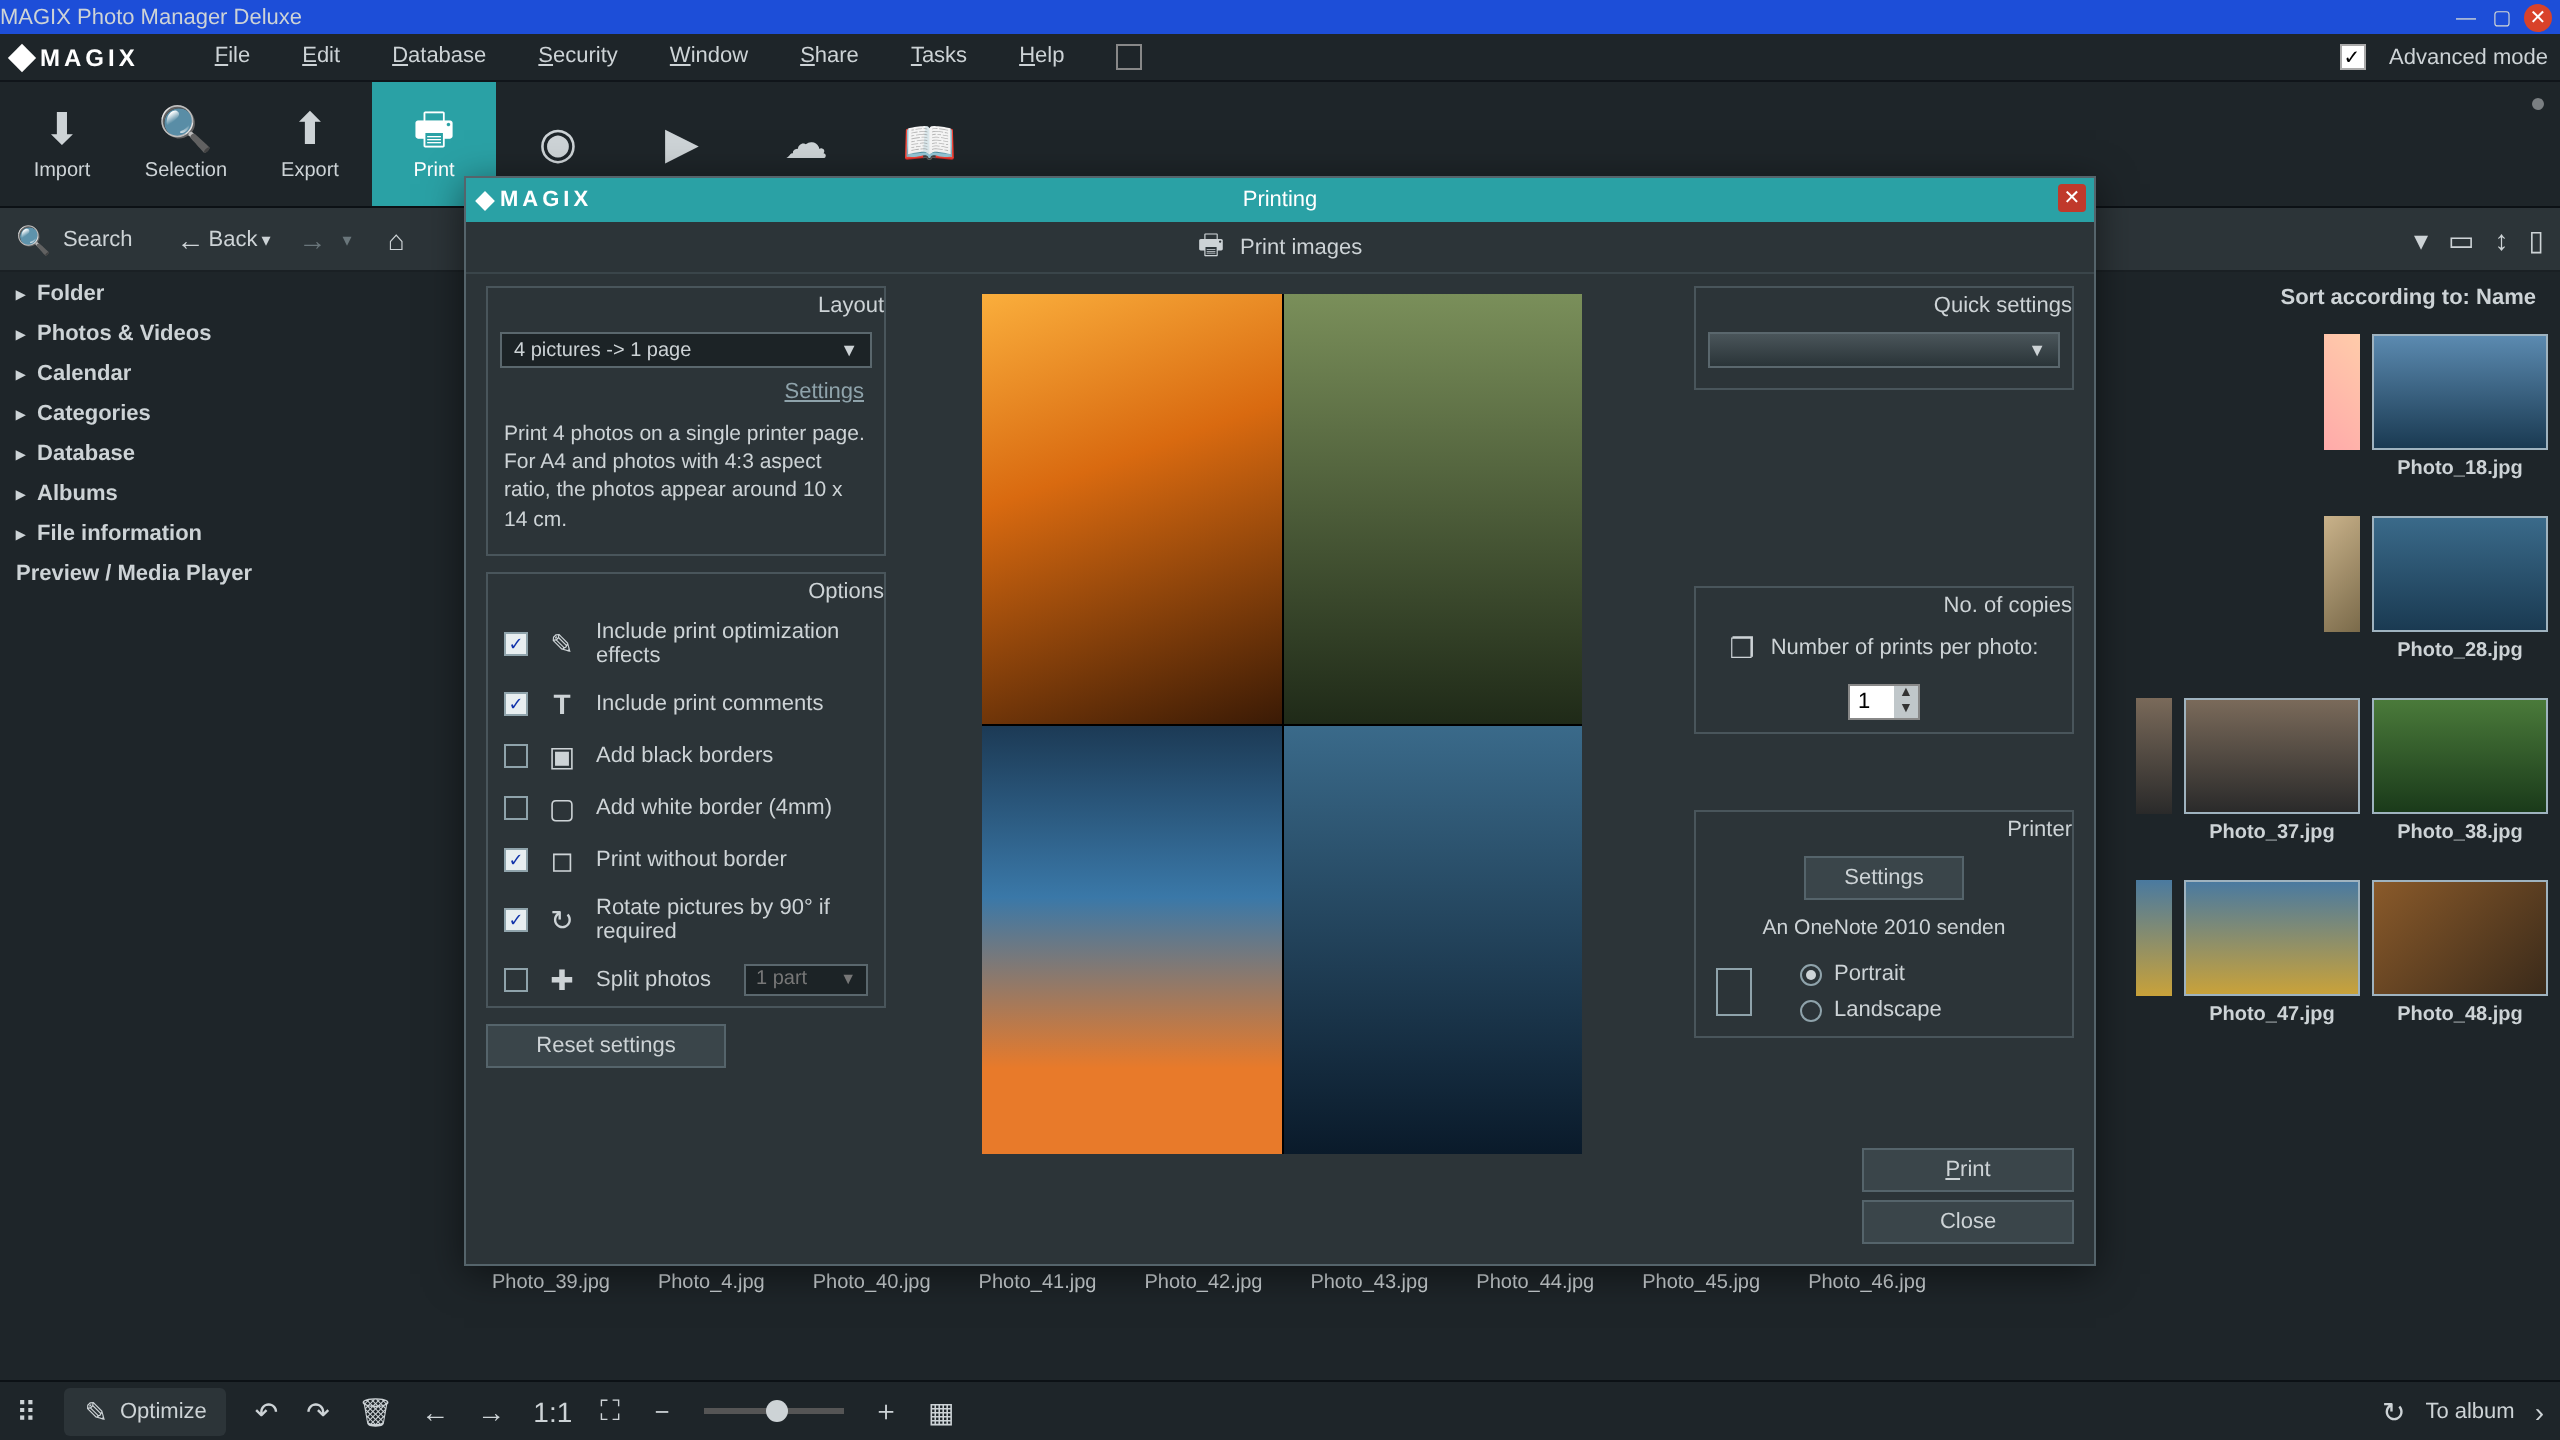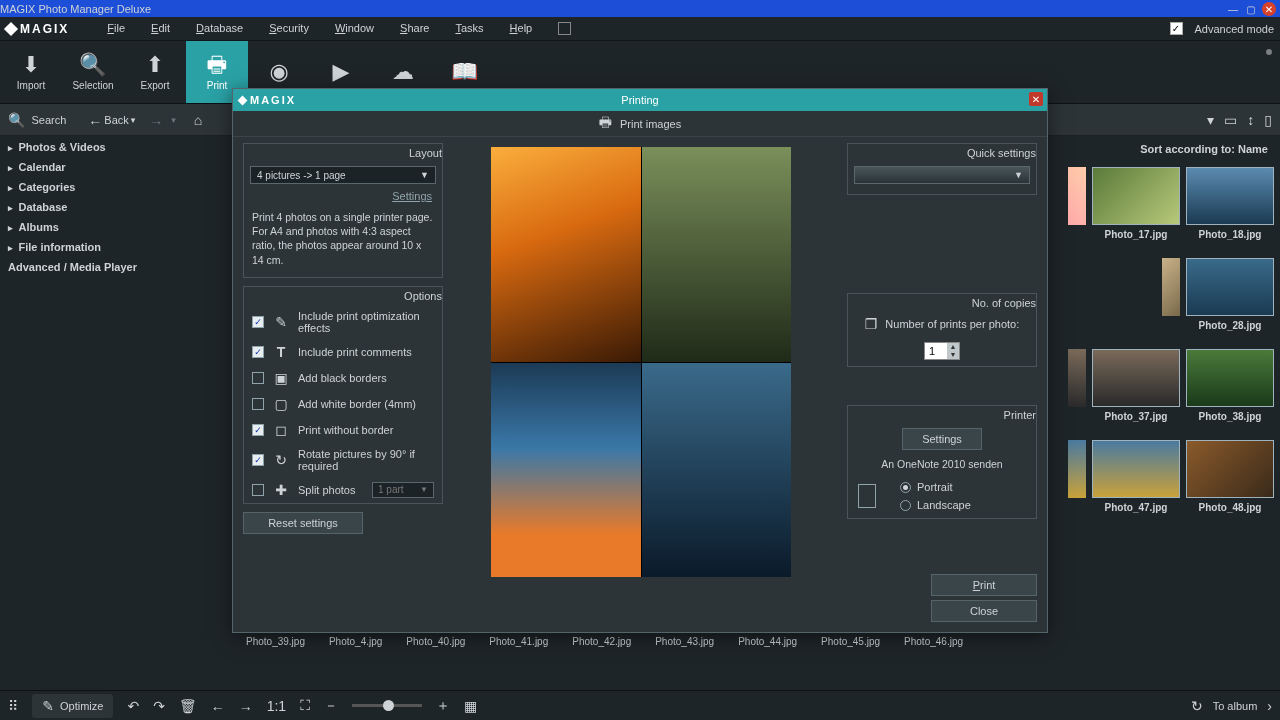--- a/index.html
+++ b/index.html
@@ -212,20 +212,24 @@
     <span class="navright-ic">▾</span>
     <span class="navright-ic">▭</span>
     <span class="navright-ic">↕</span>
     <span class="navright-ic">▯</span>
   </div>
 </div>
 
 <div class="sidebar">
   <div class="item bold">
       <span class="caret"></span>
+      <span>Folder</span>
+    </div>
+  <div class="item bold">
+      <span class="caret"></span>
       <span>Photos &amp; Videos</span>
     </div>
   <div class="item bold">
       <span class="caret"></span>
       <span>Calendar</span>
     </div>
   <div class="item bold">
       <span class="caret"></span>
       <span>Categories</span>
     </div>
@@ -235,36 +239,32 @@
     </div>
   <div class="item bold">
       <span class="caret"></span>
       <span>Albums</span>
     </div>
   <div class="item bold">
       <span class="caret"></span>
       <span>File information</span>
     </div>
   <div class="item bold">
-      <span>Advanced / Media Player</span>
+      <span>Preview / Media Player</span>
     </div>
 </div>
 
 <div class="thumbcol">
   <div class="sortbar">
       <span>Sort according to: Name</span>
     </div>
   <div class="thumbs">
     <div class="trow">
       <div class="tcell partial">
           <div class="tpartial g10"></div>
-        </div>
-      <div class="tcell">
-          <div class="timg g2"></div>
-          <span class="tlabel">Photo_17.jpg</span>
         </div>
       <div class="tcell">
           <div class="timg g3"></div>
           <span class="tlabel">Photo_18.jpg</span>
         </div>
     </div>
     <div class="trow">
       <div class="tcell partial">
           <div class="tpartial g4"></div>
         </div>

